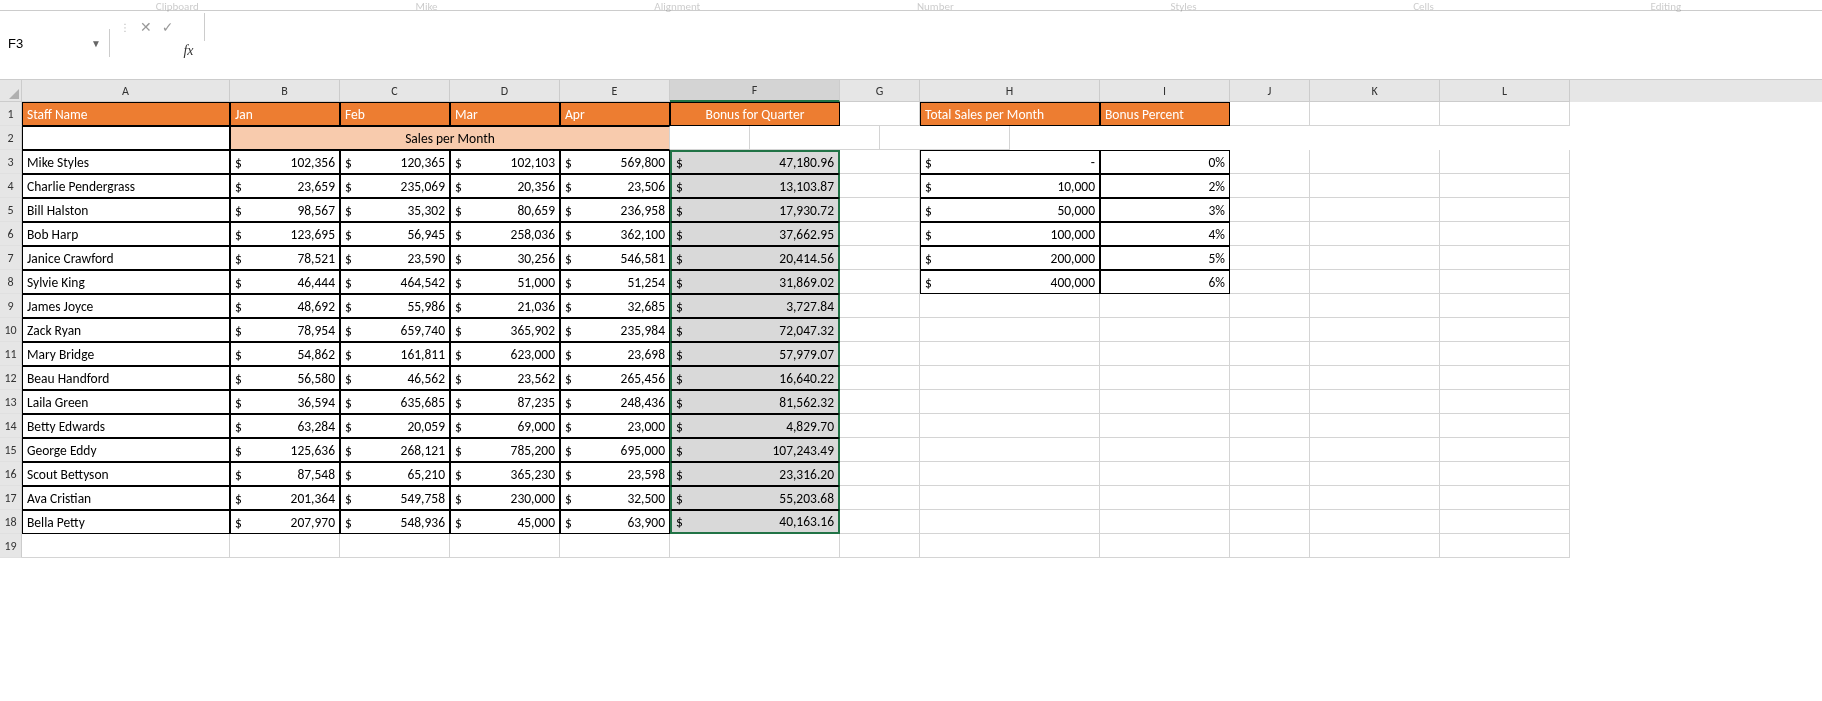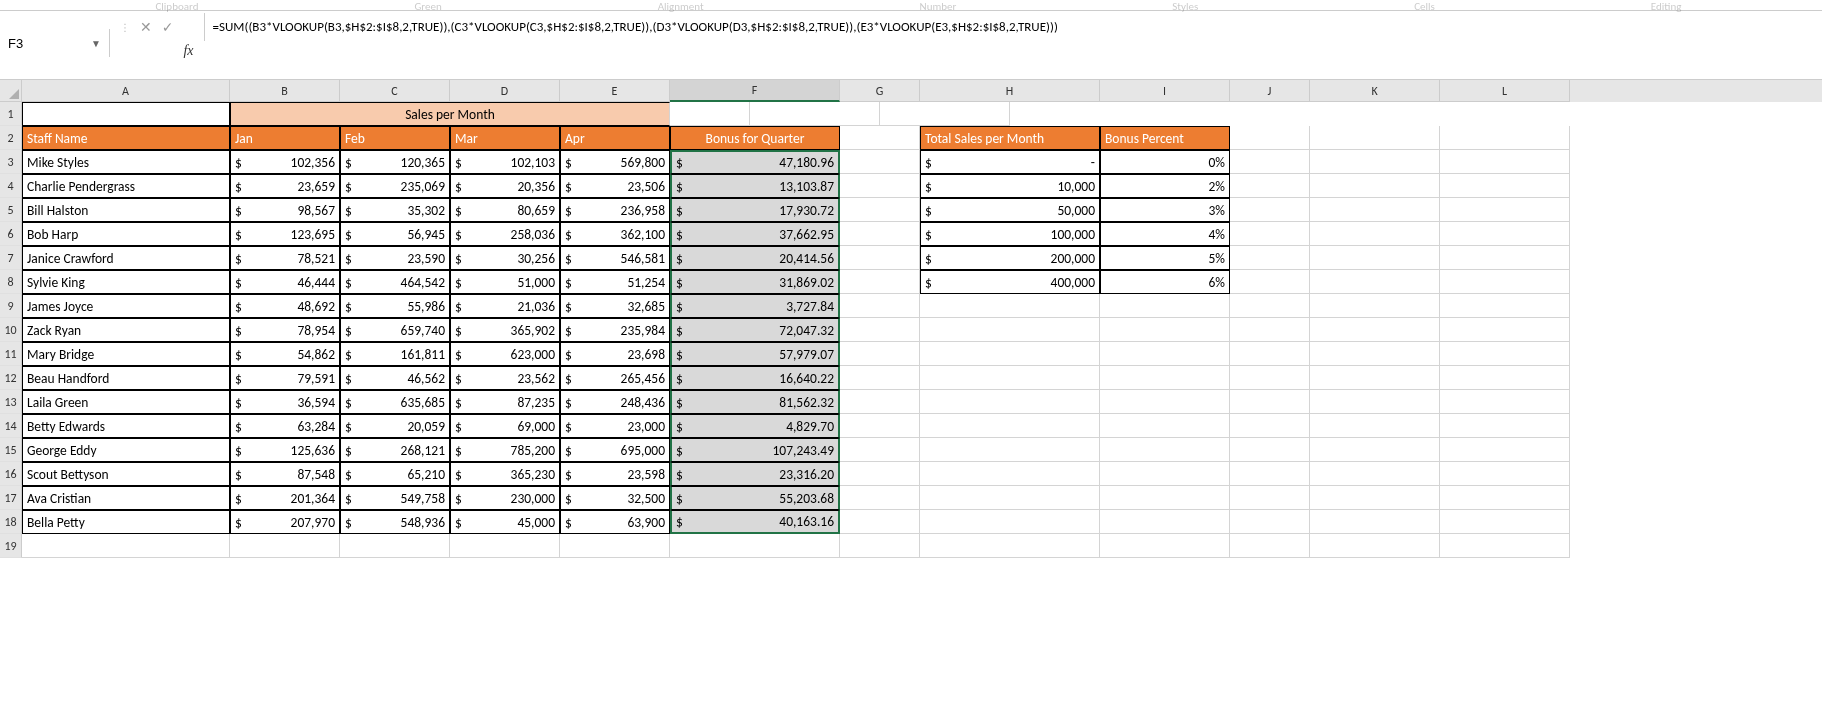--- a/index.html
+++ b/index.html
@@ -52,40 +52,39 @@
 .sel-range-right { border-right: 2px solid #217346 !important; }
 .sel-range-left { border-left: 2px solid #217346 !important; }
 
 .pct { justify-content: flex-end; }
 </style>
 </head>
 <body>
 
 <div class="ribbon-groups">
   <span>Clipboard</span>
-  <span>Green</span>
+  <span>Mike</span>
   <span>Alignment</span>
   <span>Number</span>
   <span>Styles</span>
   <span>Cells</span>
   <span>Editing</span>
 </div>
 
 <div class="formula-bar">
   <div class="name-box">
     <input value="F3" style="">
     <span class="dd">▼</span>
   </div>
   <div class="fx-group">
     <span style="color:#bbb;font-size:10px">⋮</span>
     <span class="cancel">✕</span>
     <span class="enter">✓</span>
     <span class="fx">fx</span>
   </div>
-  <div class="formula-input">=SUM((B3*VLOOKUP(B3,$H$2:$I$8,2,TRUE)),(C3*VLOOKUP(C3,$H$2:$I$8,2,TRUE)),(D3*VLOOKUP(D3,$H$2:$I$8,2,TRUE)),(E3*VLOOKUP(E3,$H$2:$I$8,2,TRUE)))</div>
 </div>
 
 <div class="grid-container">
   <div class="row-headers">
     <div class="corner"></div>
     <div id="row-headers-inner">
         <div class="row-head">1</div>
         <div class="row-head">2</div>
         <div class="row-head">3</div>
         <div class="row-head">4</div>
@@ -116,41 +115,41 @@
         <div class="col-head wF sel">F</div>
         <div class="col-head wG">G</div>
         <div class="col-head wH">H</div>
         <div class="col-head wI">I</div>
         <div class="col-head wJ">J</div>
         <div class="col-head wK">K</div>
         <div class="col-head wL">L</div>
       </div>
     <div id="grid-body">
         <div class="row">
-          <div class="wA cell tbl-border-l tbl-border-t tbl-border-b tbl-border-r"></div>
-          <div class="cell hdr-orange-light tbl-border-t tbl-border-b tbl-border-l" style="width: 440px;">Sales per Month</div>
-          <div class="wJ cell"></div>
-          <div class="wK cell"></div>
-          <div class="wL cell"></div>
-        </div>
-        <div class="row">
           <div class="wA cell hdr-orange tbl-border">Staff Name</div>
           <div class="wB cell hdr-orange tbl-border">Jan</div>
           <div class="wC cell hdr-orange tbl-border">Feb</div>
           <div class="wD cell hdr-orange tbl-border">Mar</div>
           <div class="wE cell hdr-orange tbl-border">Apr</div>
           <div class="wF cell hdr-orange tbl-border" style="justify-content: center;">Bonus for Quarter</div>
           <div class="wG cell"></div>
           <div class="wH cell hdr-orange tbl-border">Total Sales per Month</div>
           <div class="wI cell hdr-orange tbl-border">Bonus Percent</div>
           <div class="wJ cell"></div>
           <div class="wK cell"></div>
           <div class="wL cell"></div>
         </div>
         <div class="row">
+          <div class="wA cell tbl-border-l tbl-border-t tbl-border-b tbl-border-r"></div>
+          <div class="cell hdr-orange-light tbl-border-t tbl-border-b tbl-border-l" style="width: 440px;">Sales per Month</div>
+          <div class="wJ cell"></div>
+          <div class="wK cell"></div>
+          <div class="wL cell"></div>
+        </div>
+        <div class="row">
           <div class="wA cell tbl-border">Mike Styles</div>
           <div class="wB cell tbl-border">
             <span class="money">
               <span class="sym">$</span>
               <span class="val">102,356</span>
             </span>
           </div>
           <div class="wC cell tbl-border">
             <span class="money">
               <span class="sym">$</span>
@@ -522,21 +521,21 @@
           <div class="wI cell"></div>
           <div class="wJ cell"></div>
           <div class="wK cell"></div>
           <div class="wL cell"></div>
         </div>
         <div class="row">
           <div class="wA cell tbl-border">Beau Handford</div>
           <div class="wB cell tbl-border">
             <span class="money">
               <span class="sym">$</span>
-              <span class="val">79,591</span>
+              <span class="val">56,580</span>
             </span>
           </div>
           <div class="wC cell tbl-border">
             <span class="money">
               <span class="sym">$</span>
               <span class="val">46,562</span>
             </span>
           </div>
           <div class="wD cell tbl-border">
             <span class="money">

